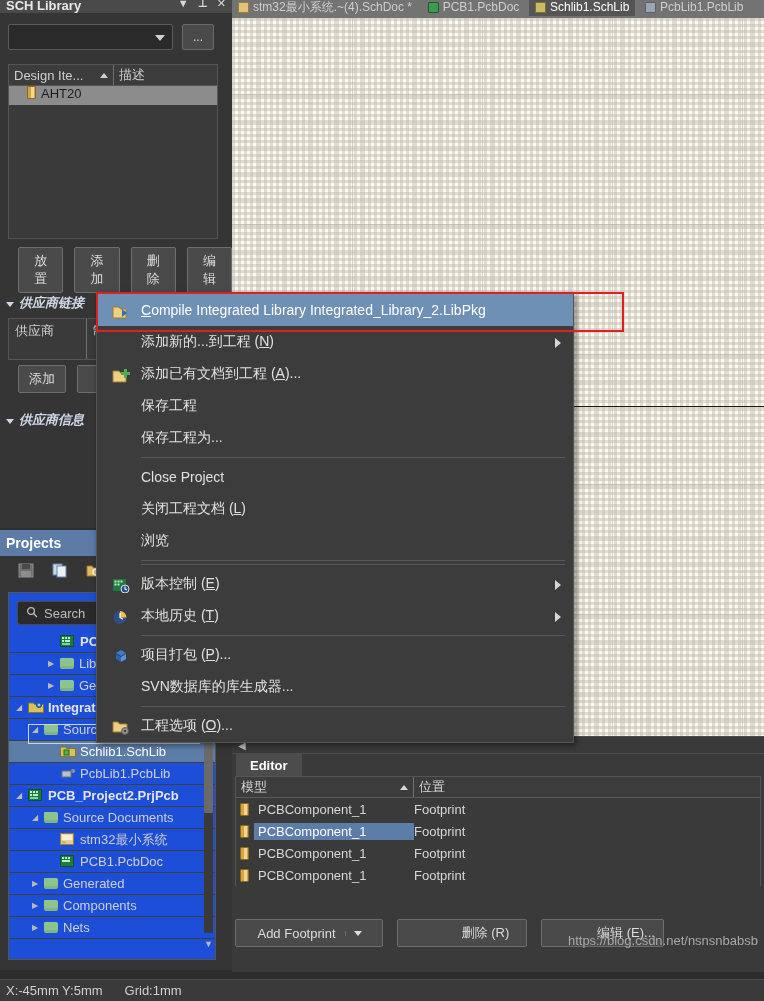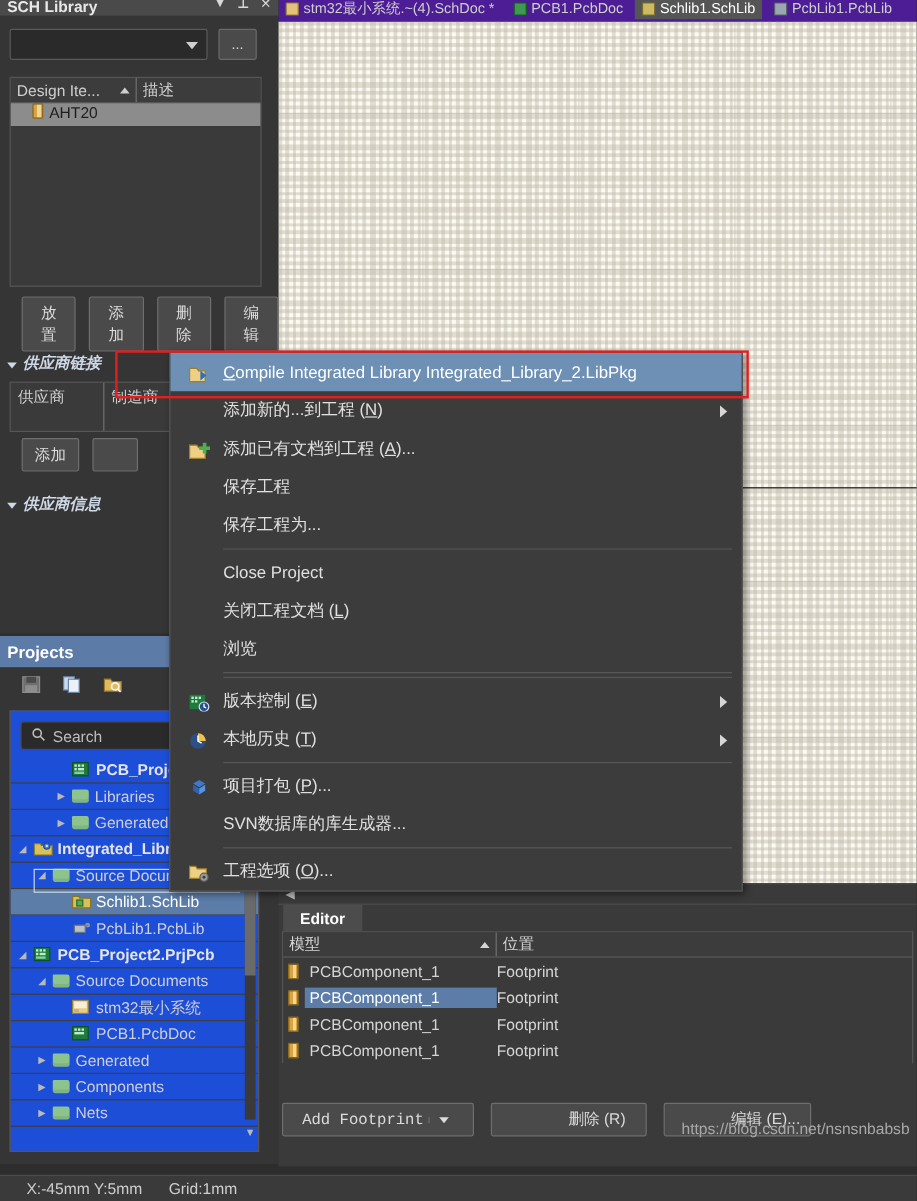--- a/index.html
+++ b/index.html
@@ -31,21 +31,21 @@
     background-size: 130px 130px;
     background-position: -10px 76px;
   }
   .canvas-axis {
     position:absolute; left:0; top:388px; width:100%; height:1px; background:#1a1a1a;
   }
 
   
   .tabstrip {
     position: absolute; left: 232px; top: 0; width: 532px; height: 18px;
-    background: #4c1d95; overflow: hidden; white-space: nowrap;
+    background: #737373; overflow: hidden; white-space: nowrap;
   }
   .tab {
     display: inline-flex; align-items: center; height: 18px;
     padding: 0 6px; color: #cfcfcf; font-size: 12px; gap: 4px;
     position: relative; top: -2px;
   }
   .tab.active { background: #555; color: #fff; }
   .tab .tico { width: 11px; height: 11px; display:inline-block; border-radius:1px; }
 
   
@@ -184,42 +184,42 @@
   .mrow { display:flex; height:22px; align-items:center; font-size:13px; color:#d6d6d6; }
   .mrow .mc1 { width:178px; display:flex; align-items:center; gap:5px; padding-left:4px; }
   .mrow .mc1 .lbl { padding:1px 4px; }
   .mrow.sel .mc1 .lbl { background:#5b7da8; color:#fff; width:165px; }
   .mrow .mc2 { width:172px; }
   .mbtns { position:absolute; left:3px; bottom:25px; display:flex; gap:14px; }
   .mbtn {
     background:#4a4a4a; border:1px solid #6e6e6e; border-radius:2px; color:#dcdcdc;
     font-size:13px; height:28px; display:flex; align-items:center; justify-content:center;padding-left:47px;
   }
-  .mbtn.split { padding:12px; width:160px;font-family:Liberation Mono, monospace; }
+  .mbtn.split { padding:12px; width:148px; }
   .mbtn.split .lbl { flex:1; text-align:center; }
   .mbtn.split .caret {
     width:25px; border-left:1px solid #6e6e6e; display:flex; align-items:center; justify-content:center;
   }
   .caret-tri { border-left:4px solid transparent; border-right:4px solid transparent; border-top:5px solid #dcdcdc;}
 
   .watermark {
     position:absolute; right:6px; bottom:24px; color:#a8a8a8; font-size:13px;
   }
 
   
   .statusbar {
     position:absolute; left:0; bottom:0; width:764px; height:22px; background:#3a3a3a;
-    display:flex; align-items:center; gap:22px; padding-left:22px; color:#cfcfcf; font-size:13px;
+    display:flex; align-items:center; gap:22px; padding-left:6px; color:#cfcfcf; font-size:13px;
     border-top:1px solid #4a4a4a;
   }
 
   
   .ctxmenu {
     position:absolute; left:96px; top:293px; width:478px; background:#3c3c3c;
-    border:1px solid #555; box-shadow: 2px 2px 6px rgba(0,0,0,.5); z-index:40;margin-left:45px;
+    border:1px solid #555; box-shadow: 2px 2px 6px rgba(0,0,0,.5); z-index:40;
   }
   .mi {
     height:32px; display:flex; align-items:center; font-size:14px; color:#e0e0e0;
     padding-left:0; position:relative;
   }
   .mi .ic { width:44px; display:flex; align-items:center; justify-content:center; flex:none; }
   .mi .txt { flex:1; }
   .mi.hl { background:#6e90b4; color:#fff; }
   .mi .sub {
     position:absolute; right:12px; top:12px;

